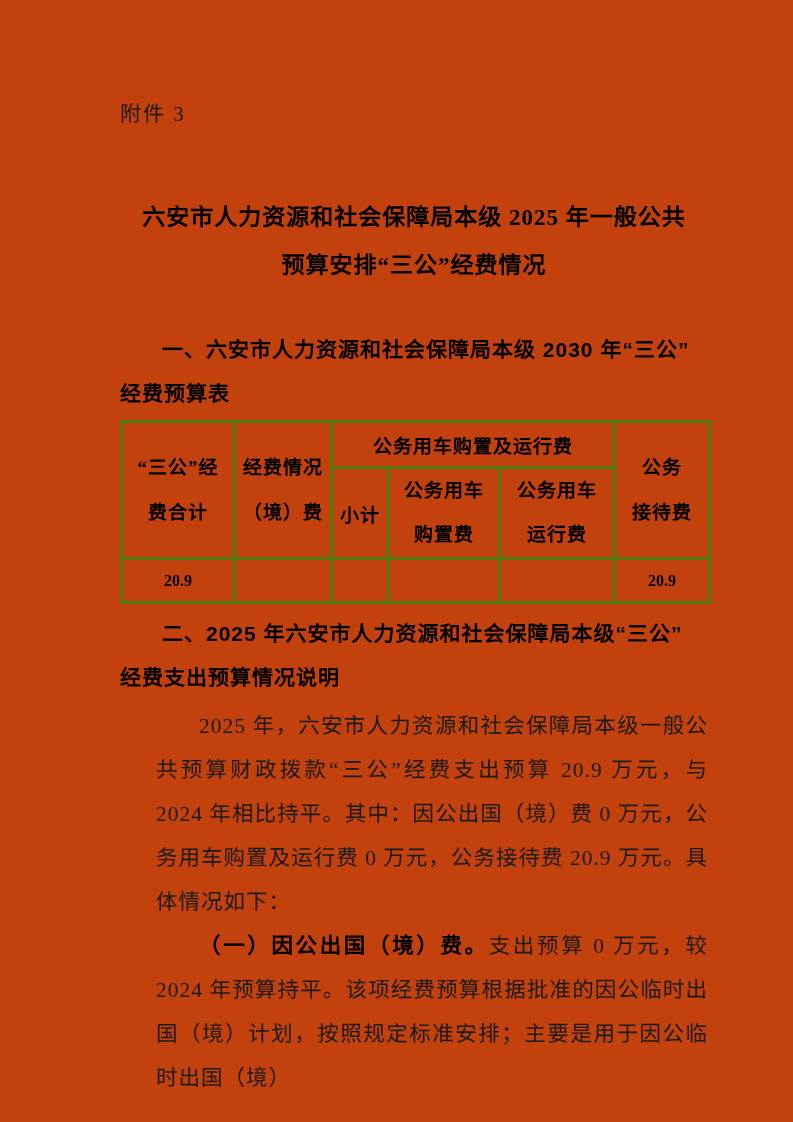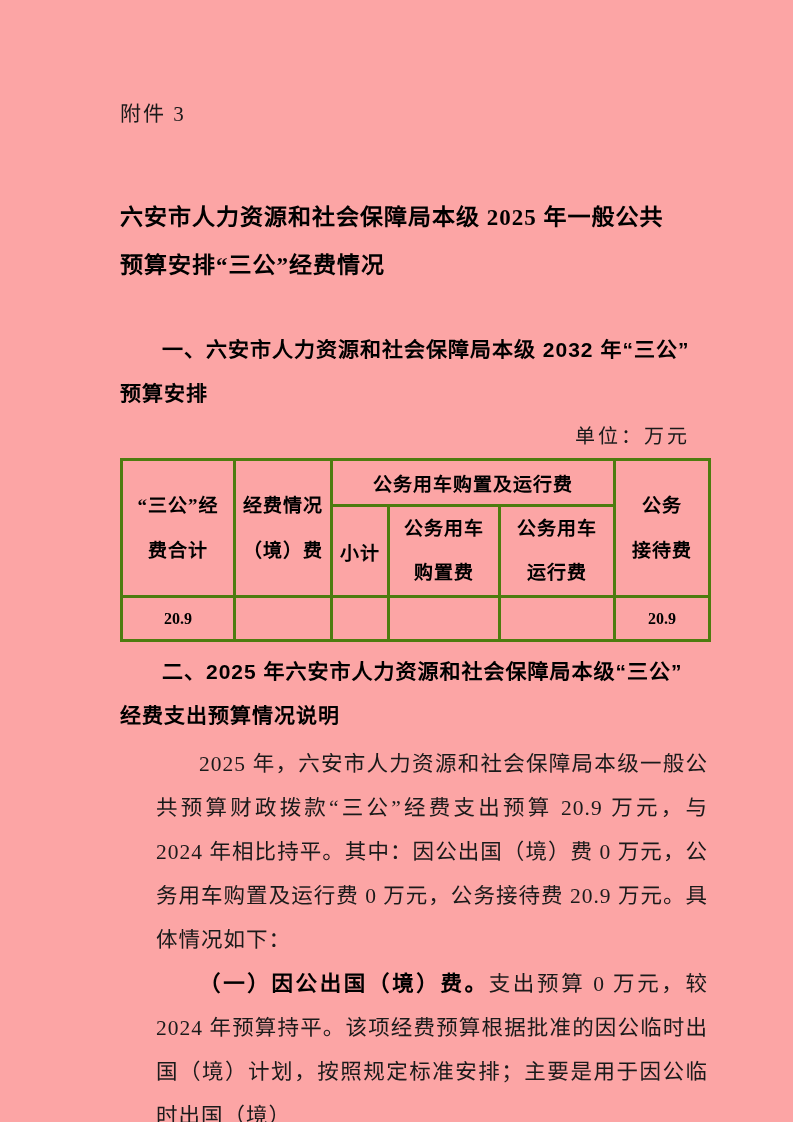--- a/index.html
+++ b/index.html
@@ -8,32 +8,33 @@
     background: #ffffff;
     color: #111;
     font-family: "Liberation Serif", "DejaVu Serif", serif;
     overflow: hidden;
   }
   .page {
     position: relative;
     width: 793px; height: 1122px;
     box-sizing: border-box;
     padding: 100px 85px 0 120px;
-    background: #fca5a5;
+    background: #c2410c;
   }
   .content { width: 588px; }
 
   .attachment {
     font-size: 21px; line-height: 28px;
     letter-spacing: 2px;
     color: #1a1a1a;
   }
 
   .doc-title {
     margin-top: 66px;
+    text-align: center;
     font-weight: bold;
     font-size: 23px;
     line-height: 48px;
     color: #000;
     letter-spacing: 1px;
   }
 
   .section-heading {
     font-family: "Liberation Sans", "DejaVu Sans", sans-serif;
     font-weight: bold;
@@ -109,25 +110,24 @@
   <div class="content">
 
     <div class="attachment">附件 3</div>
 
     <div class="doc-title">
       <div class="title-line">六安市人力资源和社会保障局本级 2025 年一般公共</div>
       <div class="title-line">预算安排“三公”经费情况</div>
     </div>
 
     <div class="section-heading sh1">
-      <div class="indent">一、六安市人力资源和社会保障局本级 2032 年“三公”</div>
-      <div>预算安排</div>
+      <div class="indent">一、六安市人力资源和社会保障局本级 2030 年“三公”</div>
+      <div>经费预算表</div>
     </div>
 
-    <div class="unit-note">单位：万元</div>
 
     <table class="budget">
       <colgroup>
         <col class="col-c1">
           <col class="col-c2">
           <col class="col-c3">
         <col class="col-c4">
           <col class="col-c5">
           <col class="col-c6">
       </colgroup>

